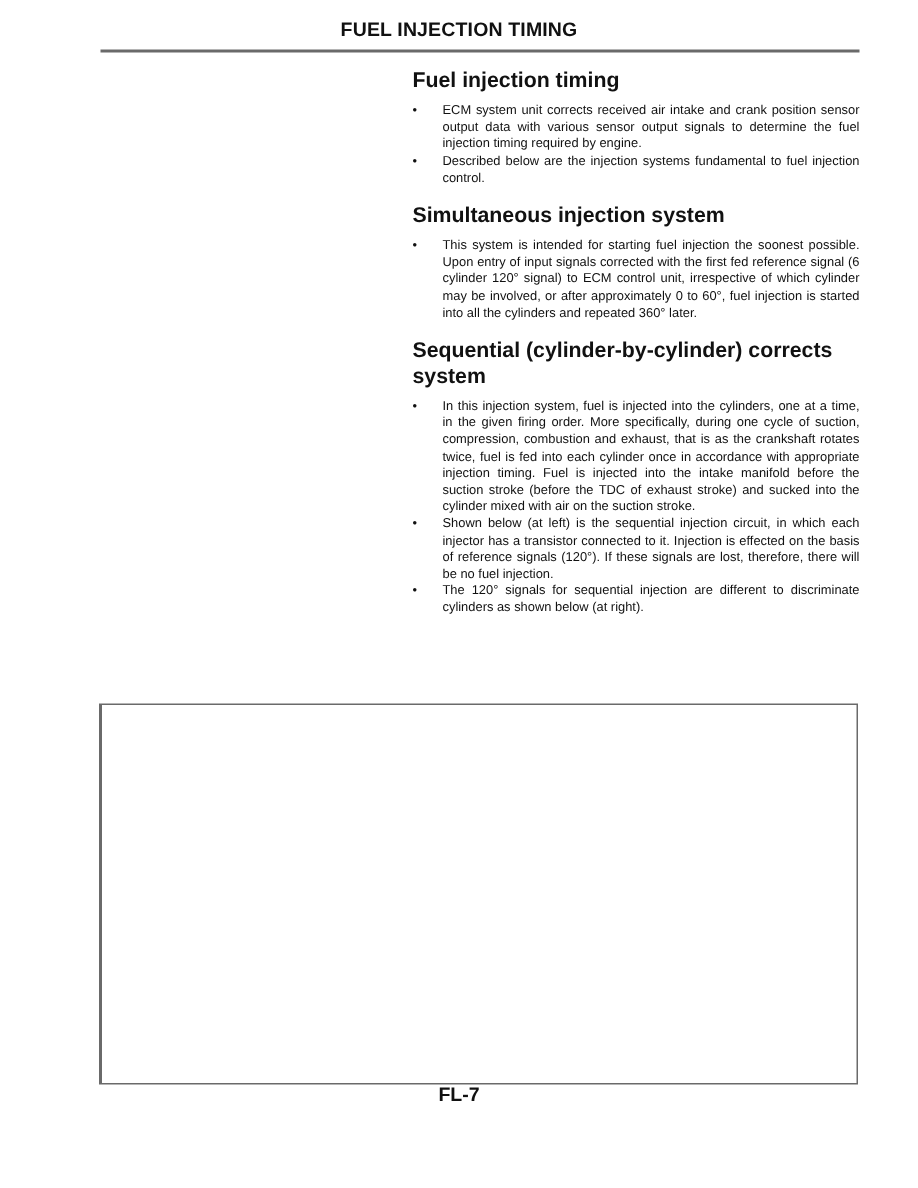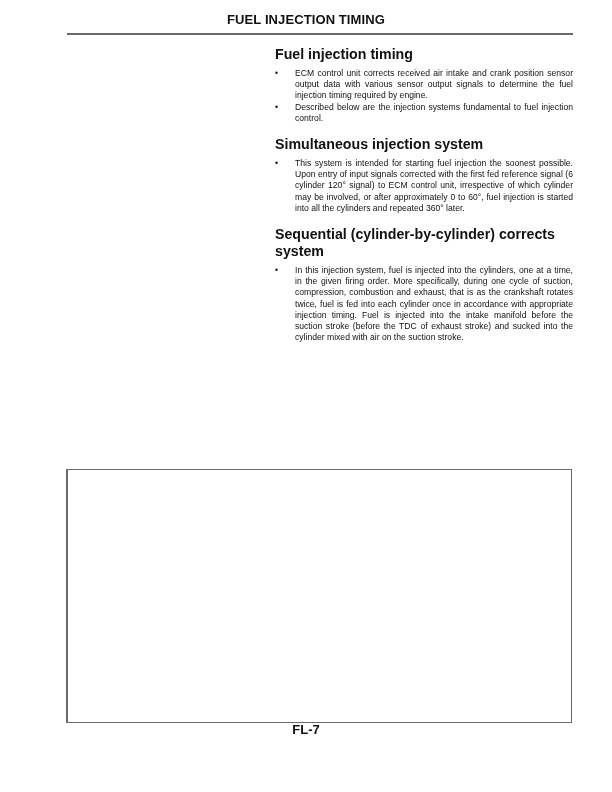--- a/index.html
+++ b/index.html
@@ -43,35 +43,37 @@
 </head>
 <body>
 
 <div class="page-header">FUEL INJECTION TIMING</div>
 <div class="header-rule"></div>
 
 <div class="content">
   <section>
     <h2>Fuel injection timing</h2>
     <ul>
-      <li>ECM control unit corrects received air intake and crank position sensor output data with various sensor output signals to determine the fuel injection timing required by engine.</li>
+      <li>ECM system unit corrects received air intake and crank position sensor output data with various sensor output signals to determine the fuel injection timing required by engine.</li>
       <li>Described below are the injection systems fundamental to fuel injection control.</li>
     </ul>
   </section>
 
   <section>
     <h2>Simultaneous injection system</h2>
     <ul>
       <li>This system is intended for starting fuel injection the soonest possible. Upon entry of input signals corrected with the first fed reference signal (6 cylinder 120° signal) to ECM control unit, irrespective of which cylinder may be involved, or after approximately 0 to 60°, fuel injection is started into all the cylinders and repeated 360° later.</li>
     </ul>
   </section>
 
   <section>
     <h2>Sequential (cylinder-by-cylinder) corrects system</h2>
     <ul>
       <li>In this injection system, fuel is injected into the cylinders, one at a time, in the given firing order. More specifically, during one cycle of suction, compression, combustion and exhaust, that is as the crankshaft rotates twice, fuel is fed into each cylinder once in accordance with appropriate injection timing. Fuel is injected into the intake manifold before the suction stroke (before the TDC of exhaust stroke) and sucked into the cylinder mixed with air on the suction stroke.</li>
+      <li>Shown below (at left) is the sequential injection circuit, in which each injector has a transistor connected to it. Injection is effected on the basis of reference signals (120°). If these signals are lost, therefore, there will be no fuel injection.</li>
+      <li>The 120° signals for sequential injection are different to discriminate cylinders as shown below (at right).</li>
     </ul>
   </section>
 </div>
 
 <div class="figure-box"></div>
 
 <div class="page-number">FL-7</div>
 
 </body></html>

